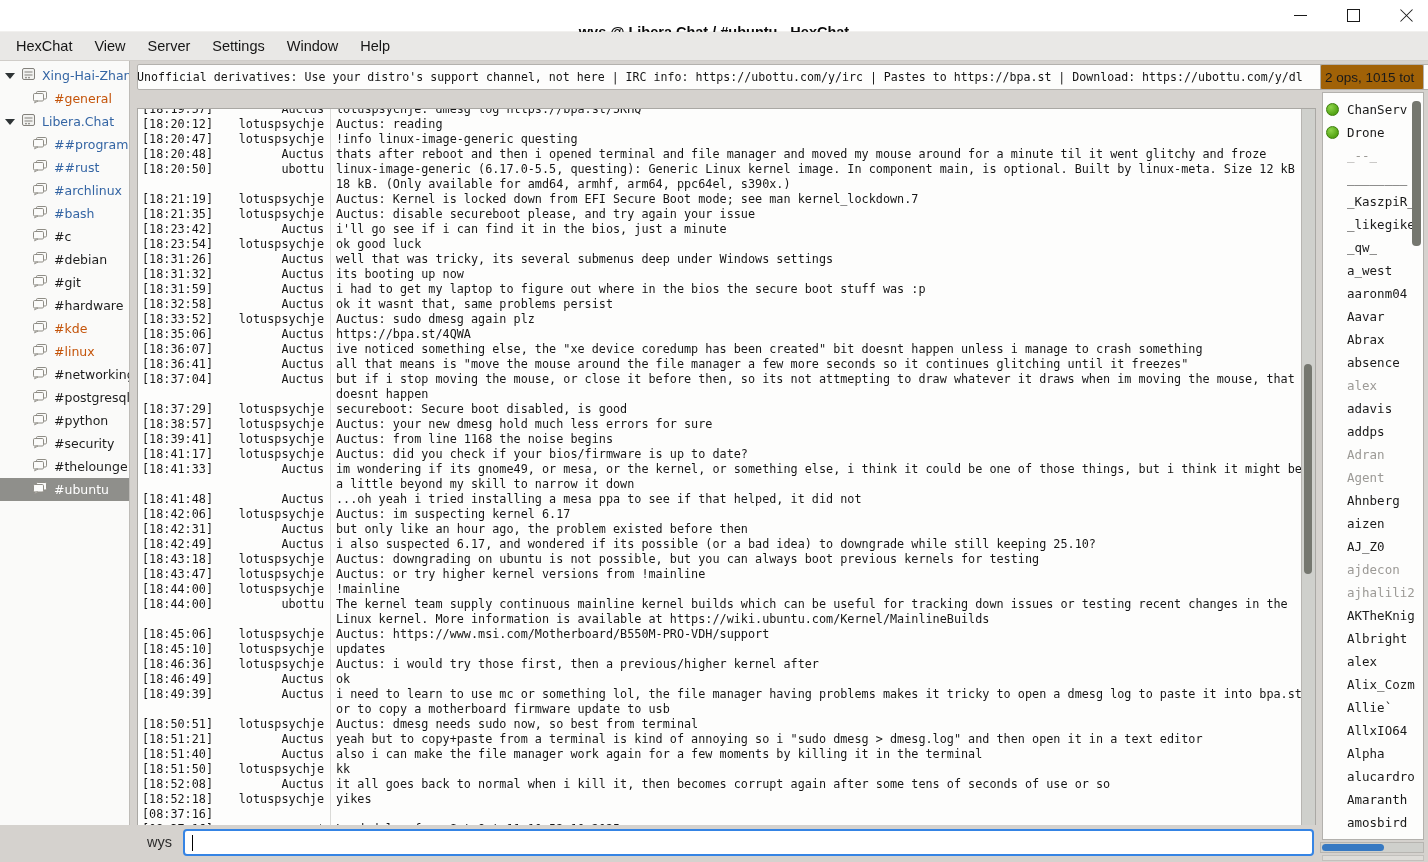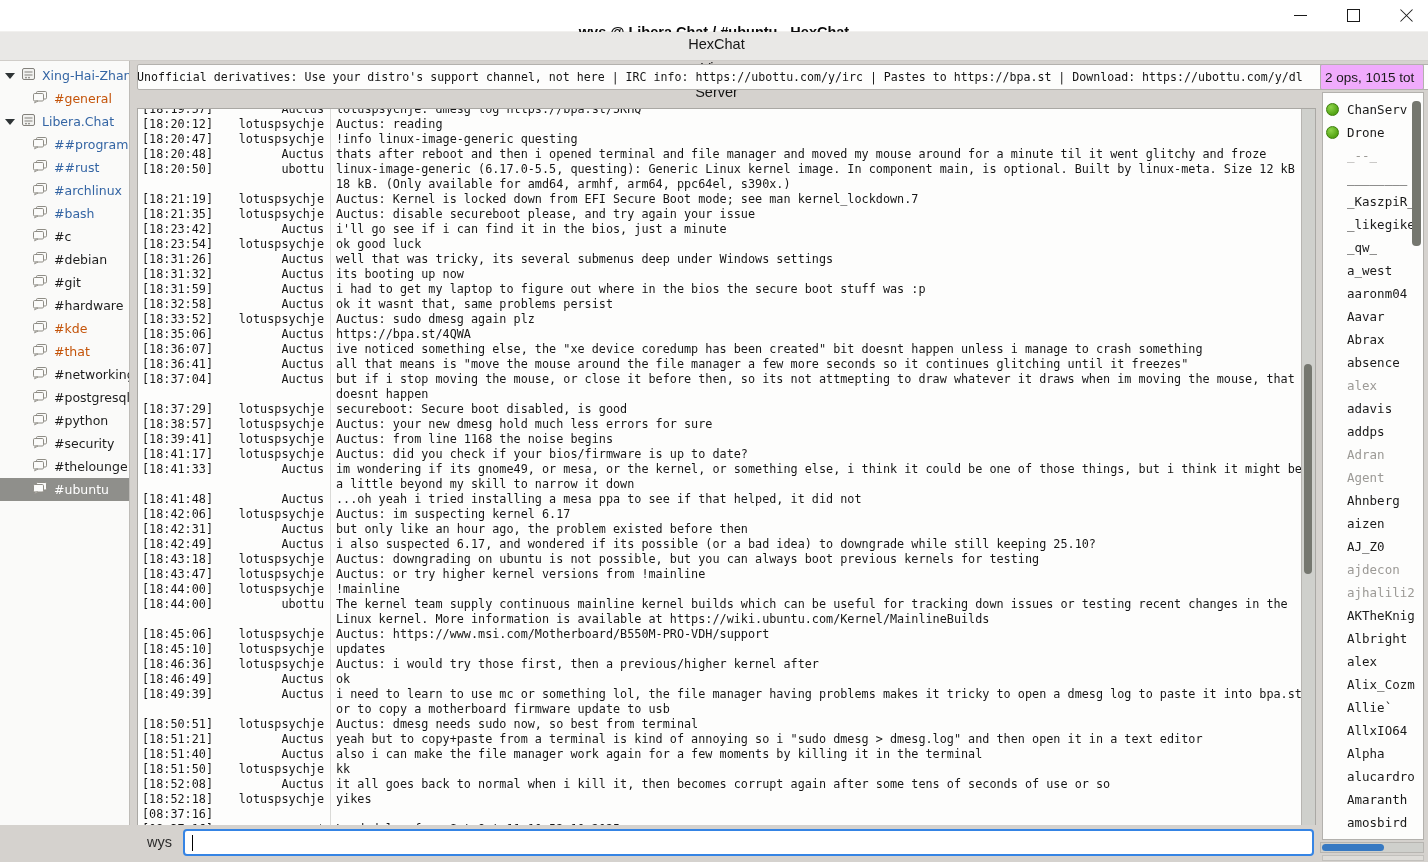--- a/index.html
+++ b/index.html
@@ -15,21 +15,21 @@
   .win-controls{position:absolute;right:10px;top:0;height:31px;display:flex;align-items:center;gap:29px;}
   .wc{width:24px;height:24px;display:flex;align-items:center;justify-content:center;cursor:default;}
   .min-glyph{width:13px;height:0;border-top:1.6px solid #1a1a1a;}
   .max-glyph{width:11px;height:11px;border:1.6px solid #1a1a1a;background:transparent;}
   .close-glyph{position:relative;width:15px;height:15px;}
   .close-glyph::before,.close-glyph::after{content:"";position:absolute;left:-1px;top:6.5px;width:17px;height:0;border-top:1.4px solid #1a1a1a;}
   .close-glyph::before{transform:rotate(45deg);}
   .close-glyph::after{transform:rotate(-45deg);}
   
   .menubar{position:absolute;left:0;top:32px;width:1428px;height:29px;background:#e9e8e6;
-    border-bottom:1px solid #d0cdc9;display:flex;align-items:center;padding-left:5px;box-sizing:border-box;flex-direction:column;}
+    border-bottom:1px solid #d0cdc9;display:flex;align-items:center;padding-left:5px;box-sizing:border-box;}
   .menu-item{font-size:14.5px;color:#161616;padding:4px 11px;border-radius:3px;}
   
   .sidebar{position:absolute;left:0;top:61px;width:130px;height:764px;background:#fafaf9;
     border-right:1px solid #bebcb8;padding-top:3px;box-sizing:border-box;overflow:hidden;}
   .trow{height:23px;display:flex;align-items:center;white-space:nowrap;overflow:hidden;}
   .trow.network{padding-left:5px;}
   .trow.channel{padding-left:32px;}
   .expander{width:0;height:0;border-left:5px solid transparent;border-right:5px solid transparent;
     border-top:6px solid #2e3436;margin-right:6px;flex:none;}
   .tree-icon{flex:none;margin-right:6px;display:block;}
@@ -49,21 +49,21 @@
     border:1px solid #aaa8a4;box-sizing:border-box;overflow:hidden;margin-top:16px;}
   .chatlines{margin-top:-7px;}
   .cline{display:flex;align-items:flex-start;font-family:"DejaVu Sans Mono","Liberation Mono",monospace;
     font-size:11.8px;line-height:15px;color:#161616;}
   .ct{width:192px;flex:none;display:flex;justify-content:space-between;
     padding-left:4px;padding-right:6px;box-sizing:border-box;}
   .cm{flex:1;border-left:1px solid #dadad7;padding-left:5px;min-height:15px;word-wrap:break-word;}
   .vscroll{position:absolute;right:0;top:0;bottom:0;width:13px;background:#cfd0cc;border-left:1px solid #b7b5b1;}
   .vthumb{position:absolute;left:2px;width:8px;border-radius:4px;background:#75776f;}
   
-  .usercount{position:absolute;left:1320px;top:64px;width:104px;height:26px;background:#f0abfc;
+  .usercount{position:absolute;left:1320px;top:64px;width:104px;height:26px;background:#a16207;
     border:1px solid #b3b1ad;border-radius:2px;box-sizing:border-box;display:flex;align-items:center;
     padding-left:4px;overflow:hidden;}
   .usercount span{font-size:13.5px;color:#1a1a1a;white-space:nowrap;}
   .userlist{position:absolute;left:1322px;top:92px;width:102px;height:748px;background:#fdfdfc;
     border:1px solid #b3b1ad;box-sizing:border-box;overflow:hidden;padding-top:5px;}
   .urow{height:23px;display:flex;align-items:center;padding-left:24px;position:relative;white-space:nowrap;}
   .urow .unick{font-family:"DejaVu Sans Mono","Liberation Mono",monospace;font-size:12.5px;color:#1a1a1a;}
   .urow .unick.dim{color:#9c9a96;}
   .opdot{position:absolute;left:3px;top:5px;width:13px;height:13px;border-radius:50%;
     background:radial-gradient(circle at 35% 30%, #8ed44a, #54a414 70%);border:1px solid #3c7d0c;box-sizing:border-box;}
@@ -211,21 +211,21 @@
           <path d="M3.5 11 L2.5 13 L6 11 Z" fill="#fbfbfa" stroke="#8f8d86" stroke-width="0.8"></path>
         </svg></span>
       <span class="tlabel orange">#kde</span>
     </div>
     <div class="trow channel">
       <span class="tree-icon"><svg width="16" height="14" viewBox="0 0 16 14" xmlns="http://www.w3.org/2000/svg">
           <rect x="4.5" y="1.5" width="10" height="7.5" rx="1.2" fill="#fbfbfa" stroke="#8f8d86"></rect>
           <rect x="1.5" y="3.5" width="10" height="7.5" rx="1.2" fill="#fbfbfa" stroke="#8f8d86"></rect>
           <path d="M3.5 11 L2.5 13 L6 11 Z" fill="#fbfbfa" stroke="#8f8d86" stroke-width="0.8"></path>
         </svg></span>
-      <span class="tlabel orange">#that</span>
+      <span class="tlabel orange">#linux</span>
     </div>
     <div class="trow channel">
       <span class="tree-icon"><svg width="16" height="14" viewBox="0 0 16 14" xmlns="http://www.w3.org/2000/svg">
           <rect x="4.5" y="1.5" width="10" height="7.5" rx="1.2" fill="#fbfbfa" stroke="#8f8d86"></rect>
           <rect x="1.5" y="3.5" width="10" height="7.5" rx="1.2" fill="#fbfbfa" stroke="#8f8d86"></rect>
           <path d="M3.5 11 L2.5 13 L6 11 Z" fill="#fbfbfa" stroke="#8f8d86" stroke-width="0.8"></path>
         </svg></span>
       <span class="tlabel ">#networking</span>
     </div>
     <div class="trow channel">

